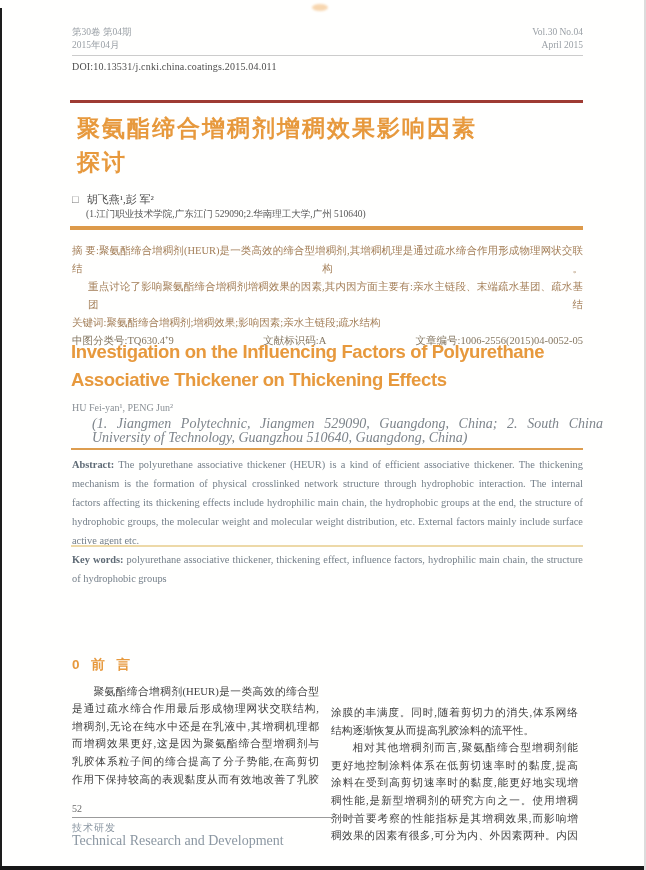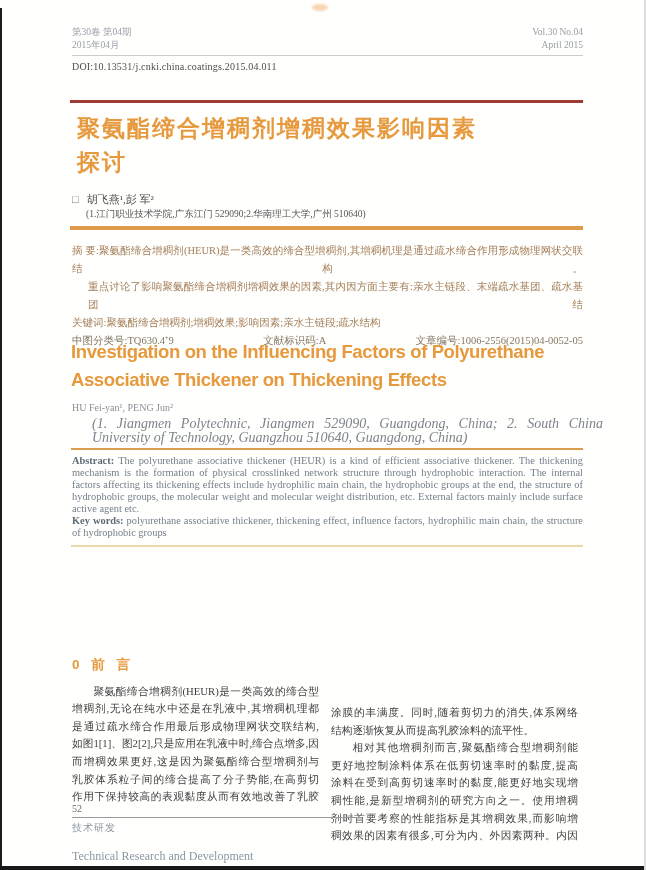--- a/index.html
+++ b/index.html
@@ -46,40 +46,40 @@
   
   .title-en { position:absolute; left:71px; top:338px; width:520px;
               font-family:"Liberation Sans", sans-serif; font-weight:bold;
               font-size:18.5px; line-height:28px; letter-spacing:-0.4px; color:#e7993d; white-space:nowrap; }
   .authors-en { position:absolute; left:72px; top:402px; font-size:10px; color:#8a9096; }
   .affil-en { position:absolute; left:72px; top:417px; width:511px; font-style:italic;
               font-size:14px; line-height:14px; color:#7d848b; text-align:justify;margin-left:20px; }
   .rule-orange2 { position:absolute; left:71px; top:448px; width:512px; height:2px; background:#dd9d4f; }
 
   
-  .abs-en { position:absolute; left:72px; top:455px; width:511px; font-size:10.4px; line-height:12px;
+  .abs-en { position:absolute; left:72px; top:455px; width:511px; font-size:10.4px; line-height:19px;
             color:#747f89; text-align:justify; }
   .abs-en b { color:#5f6b76; }
   .rule-pale { position:absolute; left:71px; top:545px; width:512px; height:2px; background:#edd9a8; }
 
   
   .col { position:absolute; width:247px; font-size:10.7px; line-height:17.6px; color:#3e3e3e; }
   .col-l { left:72px; top:656px; }
   .col-r { left:331px; top:669px;margin-top:35px; }
   .sec-head { font-family:"Liberation Sans", sans-serif; font-weight:bold; font-size:13.5px;
               letter-spacing:4px; color:#e7993d; margin-bottom:9px; }
   .bl { text-align:justify; text-align-last:justify; }
   .bl.ind { text-indent:2em; }
   .bl.end { text-align-last:left; }
 
   
   .pageno { position:absolute; left:72px; top:803px; font-size:10px; color:#6b6b6b; }
   .foot-rule { position:absolute; left:72px; top:817px; width:290px; height:1px; background:#9b9b9b; }
   .foot-cn { position:absolute; left:72px; top:821px; font-size:10px; color:#8b97a2; letter-spacing:1px; }
-  .foot-en { position:absolute; left:72px; top:833px; font-size:12px; color:#8b97a2;margin-top:16px; }
+  .foot-en { position:absolute; left:72px; top:833px; font-size:14px; color:#8b97a2; }
 </style>
 </head>
 <body>
 
 <div class="page">
 
   <div class="edge-left"></div>
   <div class="edge-bottom"></div>
   <div class="edge-right"></div>
   <div class="smudge"></div>
@@ -134,23 +134,22 @@
 
   <div class="abs-en">
     <div><b>Abstract:</b><span> The polyurethane associative thickener (HEUR) is a kind of efficient associative thickener. The thickening mechanism is the formation of physical crosslinked network structure through hydrophobic interaction. The internal factors affecting its thickening effects include hydrophilic main chain, the hydrophobic groups at the end, the structure of hydrophobic groups, the molecular weight and molecular weight distribution, etc. External factors mainly include surface active agent etc.</span></div>
     <div><b>Key words:</b><span> polyurethane associative thickener, thickening effect, influence factors,  hydrophilic main chain, the structure of hydrophobic groups</span></div>
   </div>
   <div class="rule-pale"></div>
 
   <div class="col col-l">
     <div class="sec-head">0 前 言</div>
     <div class="bl ind">聚氨酯缔合增稠剂(HEUR)是一类高效的缔合型</div>
+    <div class="bl">是通过疏水缔合作用最后形成物理网状交联结构,</div>
     <div class="bl">增稠剂,无论在纯水中还是在乳液中,其增稠机理都</div>
-    <div class="bl">是通过疏水缔合作用最后形成物理网状交联结构,</div>
-    <div class="bl">如图1[1]、图2[2],只是应用在乳液中时,缔合点增多,因</div>
     <div class="bl">而增稠效果更好,这是因为聚氨酯缔合型增稠剂与</div>
     <div class="bl">乳胶体系粒子间的缔合提高了分子势能,在高剪切</div>
     <div class="bl">作用下保持较高的表观黏度从而有效地改善了乳胶</div>
   </div>
 
   <div class="col col-r">
     <div class="bl">涂膜的丰满度。同时,随着剪切力的消失,体系网络</div>
     <div class="bl end">结构逐渐恢复从而提高乳胶涂料的流平性。</div>
     <div class="bl ind">相对其他增稠剂而言,聚氨酯缔合型增稠剂能</div>
     <div class="bl">更好地控制涂料体系在低剪切速率时的黏度,提高</div>

